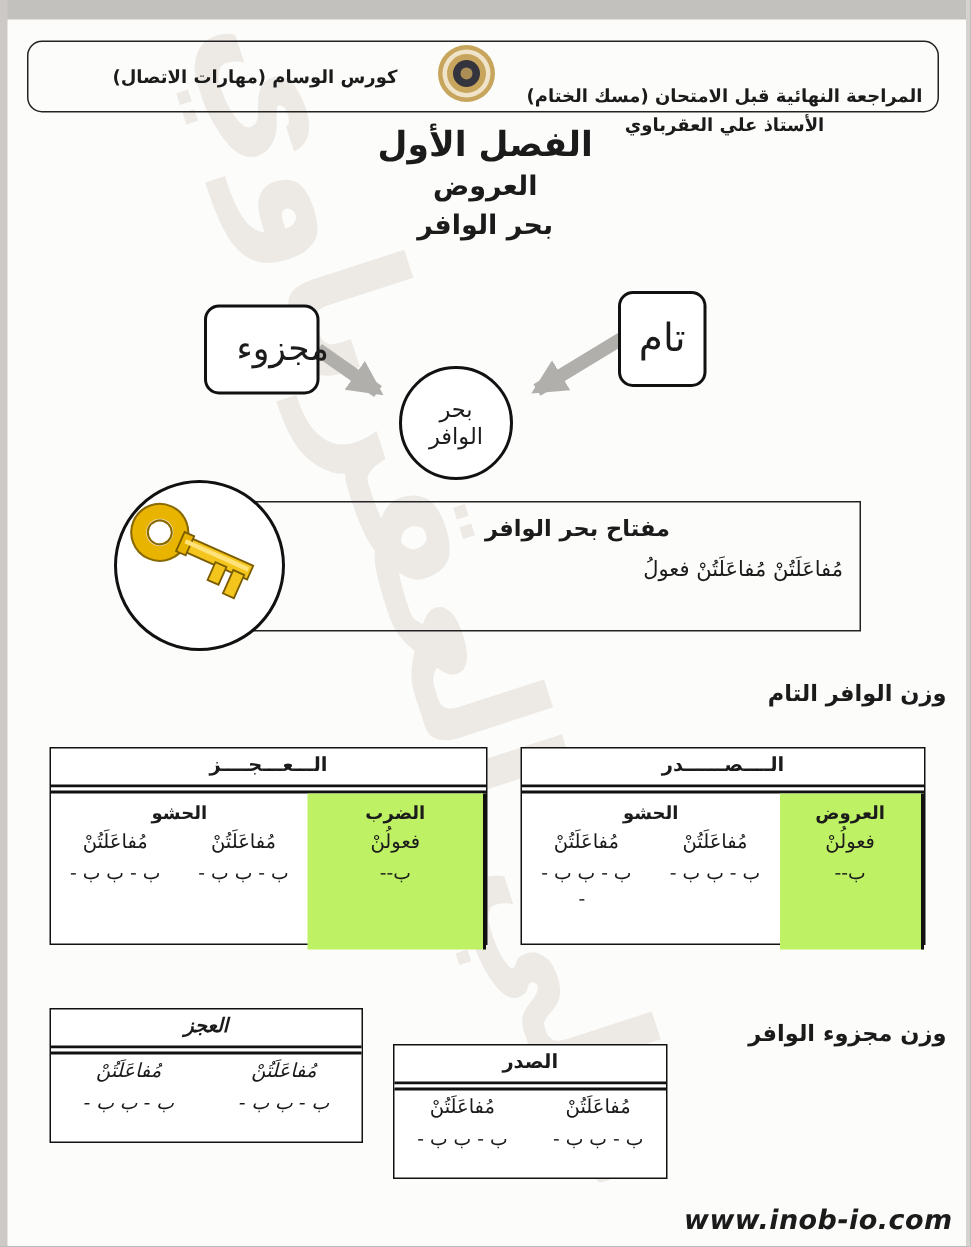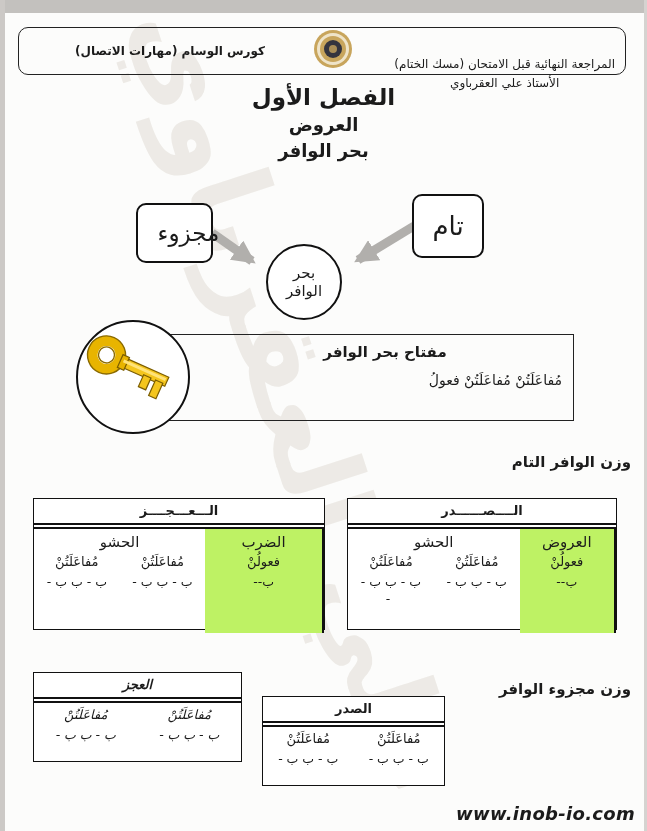--- a/index.html
+++ b/index.html
@@ -17,38 +17,38 @@
     font-size:112px; font-weight:bold; color:#d9d3ca; opacity:.42;
     transform:rotate(72deg); z-index:0; pointer-events:none; white-space:nowrap;
   }
 
   .header-box{
     position:absolute; left:18px; top:27px; width:608px; height:48px;
     border:1.6px solid #222; border-radius:10px; z-index:2;
     display:flex; flex-direction:row; align-items:center; justify-content:space-between;
     padding:0 10px; box-sizing:border-box;
   }
-  .hdr-main{ text-align:center; font-weight:normal; font-size:12px; line-height:1.55;margin-top:45px; }
+  .hdr-main{ text-align:center; font-weight:bold; font-size:12px; line-height:1.55;margin-top:45px; }
   .hdr-course{ font-weight:bold; font-size:12px; padding-left:46px; }
   .hdr-logo{ flex:0 0 auto; margin-left:6px; }
 
   .title-chapter{position:absolute; left:0; top:84px; width:647px; text-align:center;
     font-size:23px; font-weight:bold; z-index:2;}
   .title-subject{position:absolute; left:0; top:114px; width:647px; text-align:center;
     font-size:18px; font-weight:bold; z-index:2;}
   .title-topic{position:absolute; left:0; top:140px; width:647px; text-align:center;
     font-size:18px; font-weight:bold; z-index:2;}
 
   .arrows-svg{position:absolute; left:0; top:0; width:647px; height:831px; z-index:1; pointer-events:none;}
 
   .node{
     position:absolute; border:2.5px solid #111; border-radius:10px; background:#fff;
     display:flex; align-items:center; justify-content:center; z-index:2; box-sizing:border-box;
   }
-  .node-tam{ left:412px; top:194px; width:72px; height:64px; font-size:26px; }
+  .node-tam{ left:412px; top:194px; width:59px; height:64px; font-size:26px; }
   .node-majzou{ left:136px; top:203px; width:77px; height:60px; font-size:23px;padding-left:28px; }
   .node-circle{
     position:absolute; left:266px; top:244px; width:76px; height:76px;
     border:2px solid #111; border-radius:50%; background:#fff; z-index:2; box-sizing:border-box;
     display:flex; flex-direction:column; align-items:center; justify-content:center;
     font-size:15px; line-height:1.2;
   }
 
   .key-rect{
     position:absolute; left:113px; top:334px; width:461px; height:87px;
@@ -69,21 +69,21 @@
   .sec-head-majzou{ top:680px; }
 
   .wtable{position:absolute; border:1.7px solid #111; background:#fff; z-index:1; box-sizing:border-box;}
   .wt-title{height:24px; line-height:24px; text-align:center; font-size:13px; font-weight:bold;
     border-bottom:2px solid #111;}
   .wt-gap{height:2px; background:#fff;}
   .wt-body{border-top:2px solid #111; display:flex; flex-direction:row;}
   .wt-col{box-sizing:border-box; padding-top:3px; text-align:center;}
   .col-hashw{ }
   .col-shaded{ background:#bef264; border-right:2px solid #111; }
-  .wt-colhead{font-size:15px; font-weight:normal; height:20px; line-height:20px;}
+  .wt-colhead{font-size:12px; font-weight:bold; height:20px; line-height:20px;}
   .wt-feet,.wt-scans{display:flex; justify-content:space-around; height:20px; line-height:20px;}
   .wt-feet{font-size:13px;}
   .wt-scans{font-size:12.5px;}
   .wt-foot{font-size:13px; height:20px; line-height:20px;}
   .wt-scan{font-size:12.5px; height:20px; line-height:20px;}
   .wt-overflow{font-size:12.5px; height:16px; line-height:14px; text-align:left; padding-left:22%;}
 
   .tbl-tam-sadr{ left:347px; top:498px; width:270px; height:132px; }
   .tbl-tam-sadr .wt-body{height:104px;}
   .tbl-tam-sadr .col-hashw{width:64%;}

